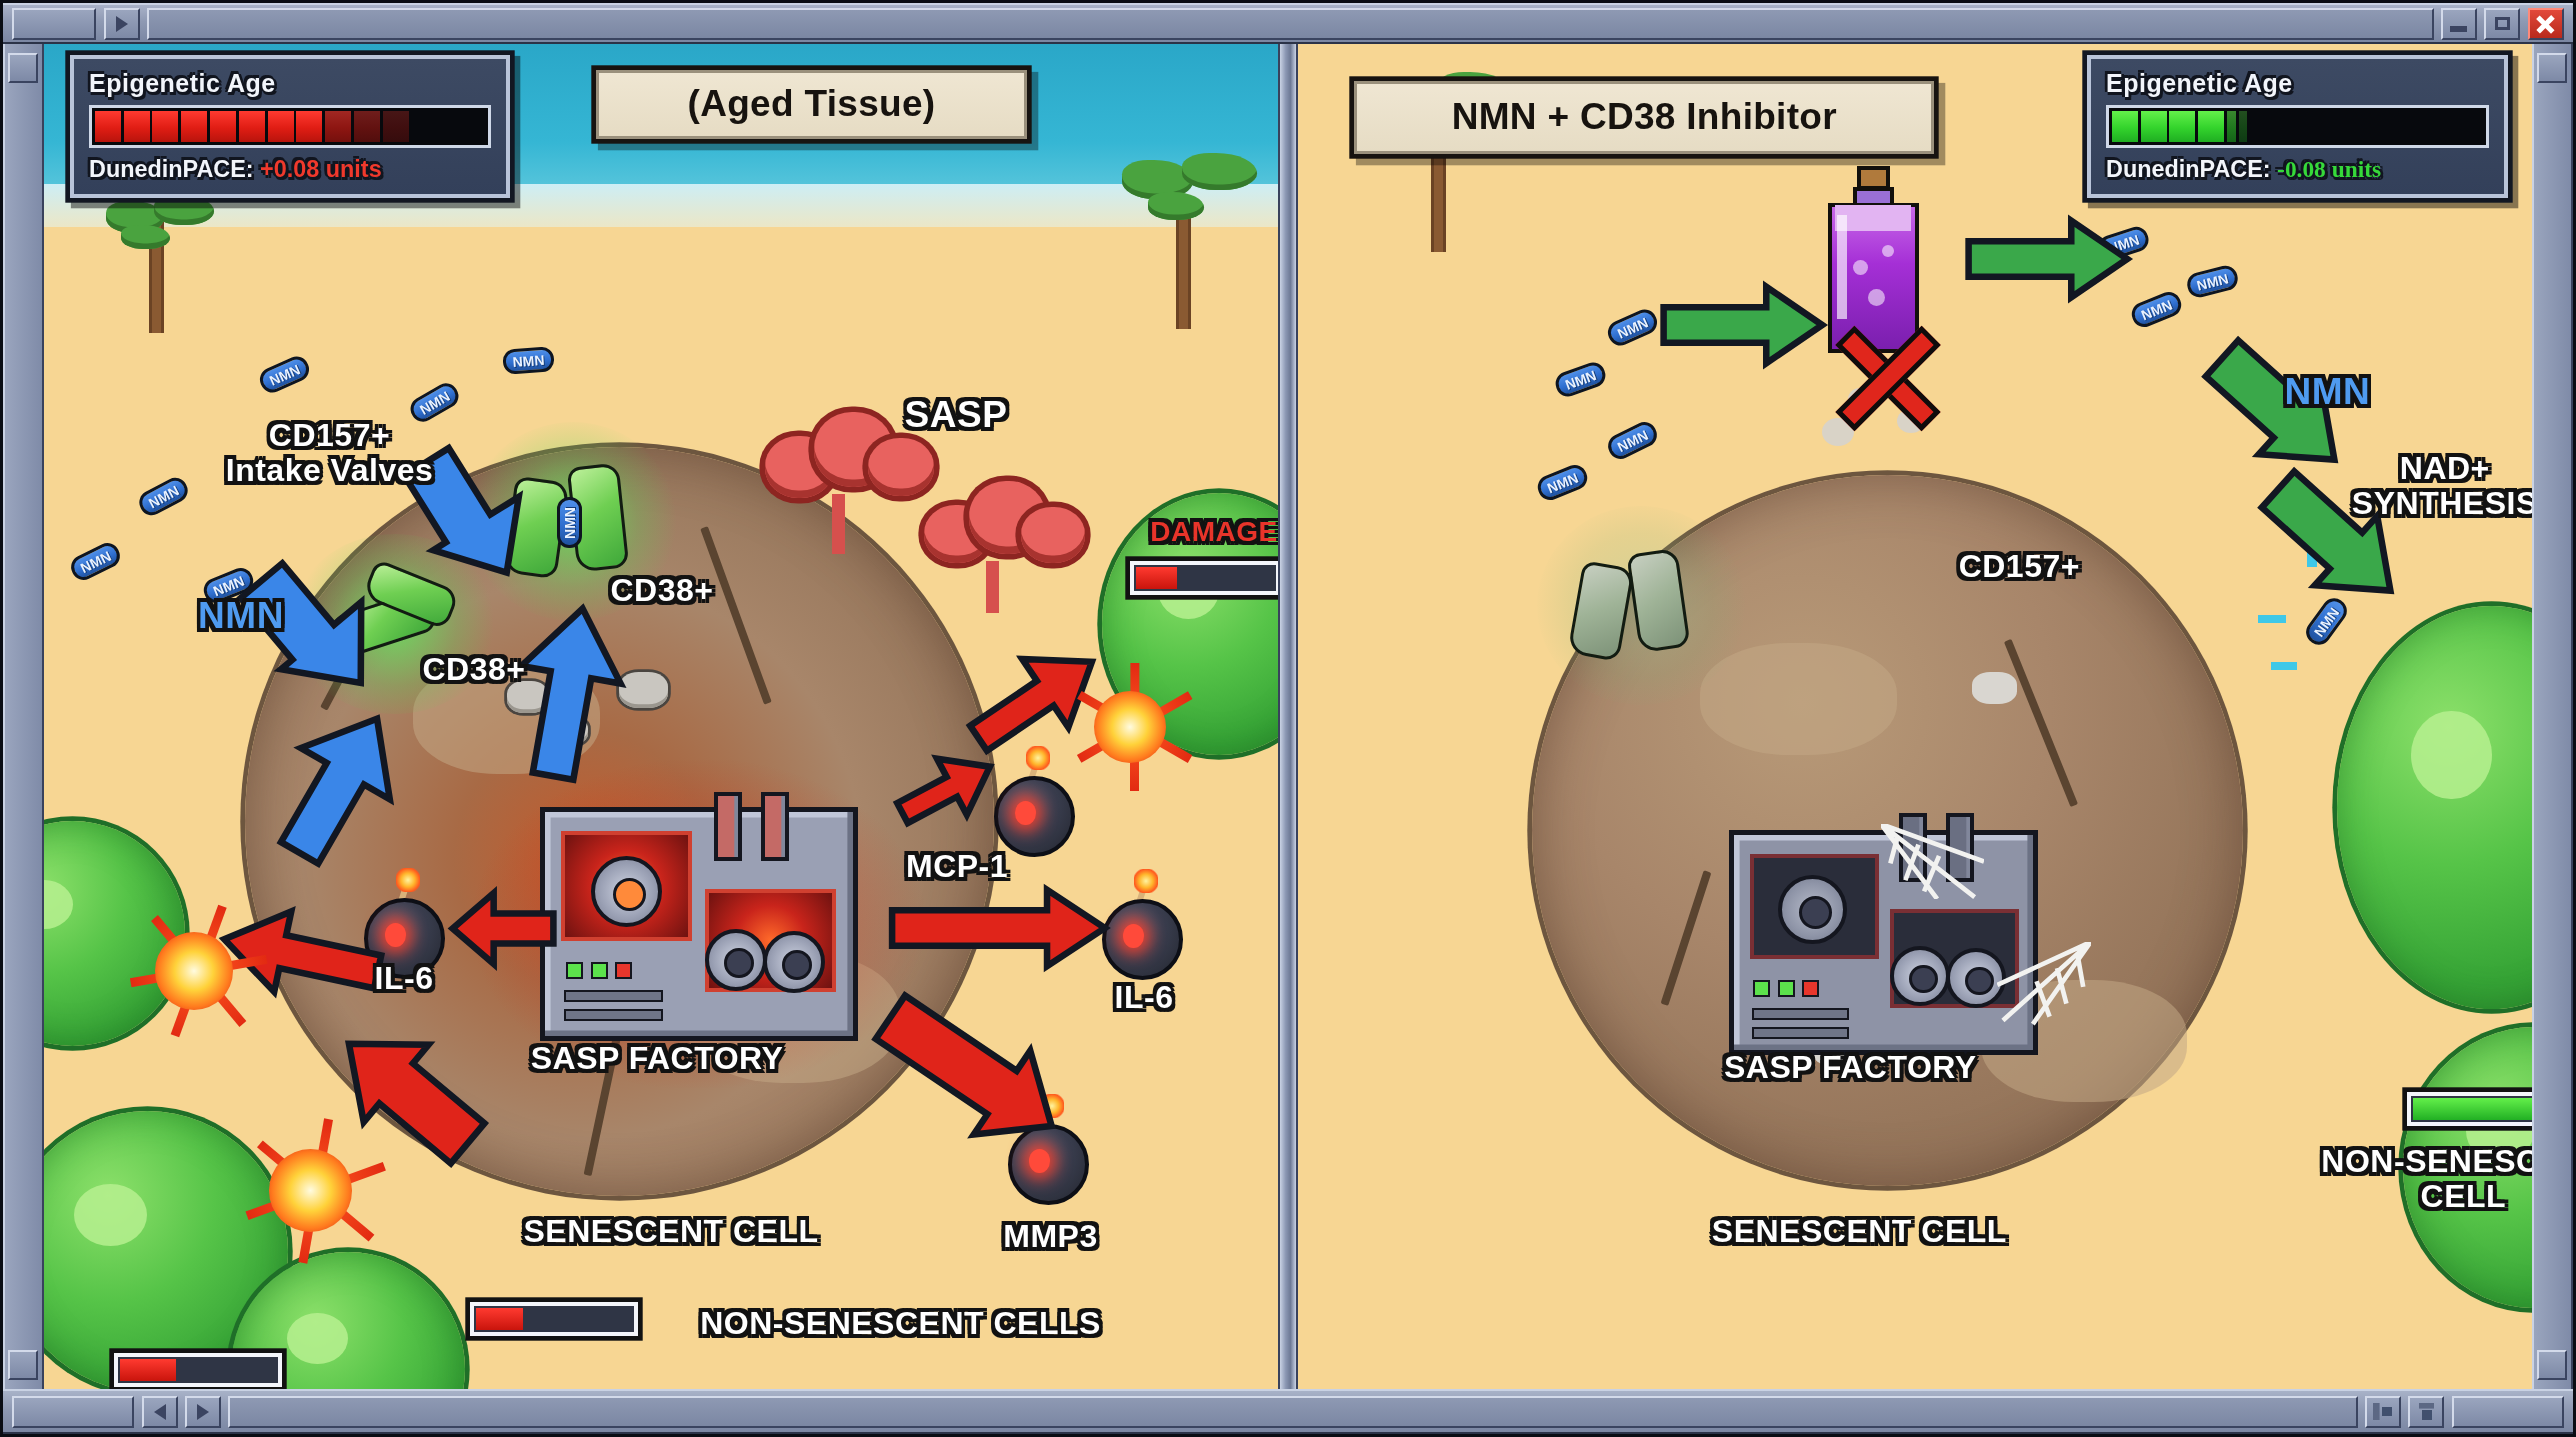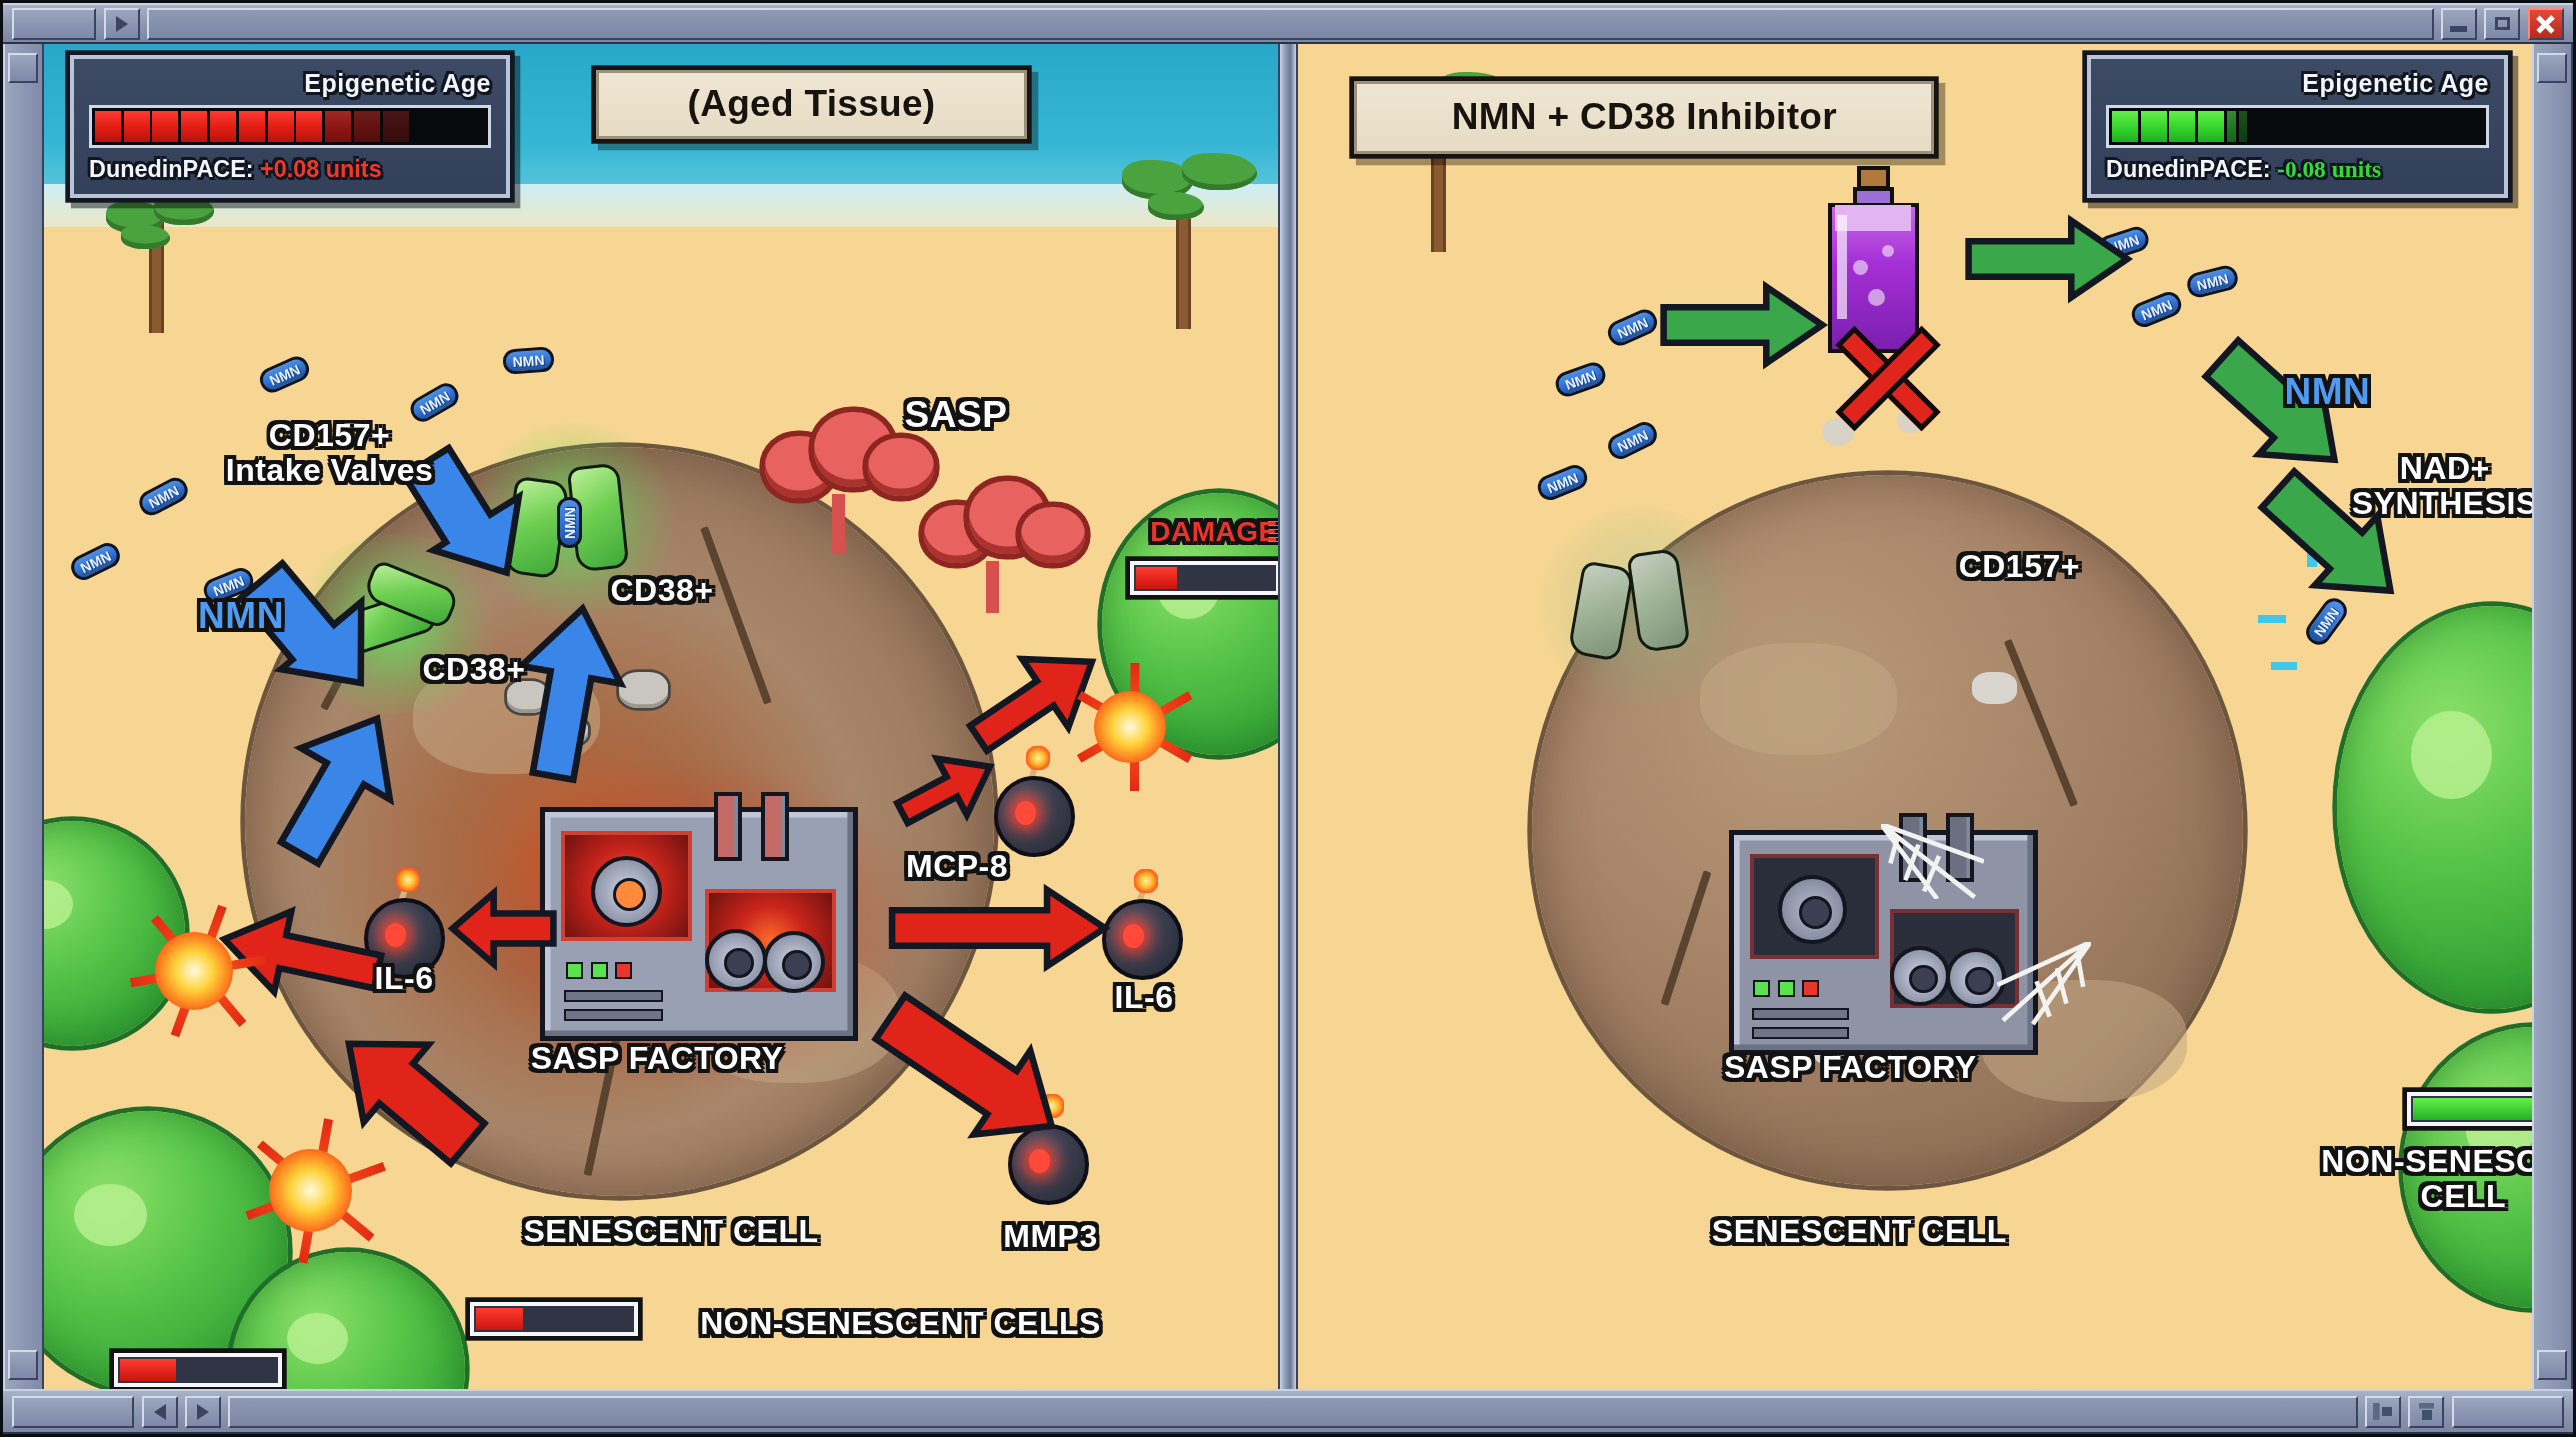--- a/index.html
+++ b/index.html
@@ -127,21 +127,21 @@
 
   
   .hud {
     position:absolute; z-index:40;
     background: linear-gradient(180deg,#3d4a63 0%, #33405a 100%);
     border: 4.7px solid #b9c4d9;
     box-shadow: 0 0 0 4.7px #121722, 5.6px 5.6px 0 4.7px rgba(0,0,0,.45);
     padding: 9.4px 15px 11.2px;
   }
   .hud-title {
-    text-align:right; color:#f2f5fb; font-size:25px; font-weight:bold;
+    text-align:left; color:#f2f5fb; font-size:25px; font-weight:bold;
     letter-spacing:0.5px; margin-bottom:7.5px;
     text-shadow: -2.8px 0 #11151f, 2.8px 0 #11151f, 0 -2.8px #11151f, 0 2.8px #11151f,
                   2.8px 2.8px #11151f, -2.8px -2.8px #11151f;
   }
   .hud-bar {
     height:43px; background:#07090d; border:3.7px solid #cfd8e8;
     display:flex; align-items:stretch; padding:2.8px; gap:2.8px; margin-bottom:7.5px;
   }
   .seg { width:26px; }
   .seg.red   { background: linear-gradient(180deg,#ff3a30 0%, #e01d14 55%, #b8140d 100%); }
@@ -547,21 +547,21 @@
           </svg>
         </div>
 
         <div class="plabel sz-md" style="left:131px; top:374px; width:309px;">CD157+
 Intake Valves</div>
         <div class="plabel sz-lg blue" style="left:122px; top:552px; width:150px;">NMN</div>
         <div class="plabel sz-md" style="left:346px; top:608px; width:168px;">CD38+</div>
         <div class="plabel sz-md" style="left:534px; top:529px; width:168px;">CD38+</div>
         <div class="plabel sz-lg" style="left:828px; top:351px; width:168px;">SASP</div>
         <div class="plabel dmg" style="left:1086px; top:473px; width:168px;">DAMAGE</div>
-        <div class="plabel sz-md" style="left:824px; top:805px; width:178px;">MCP-8</div>
+        <div class="plabel sz-md" style="left:824px; top:805px; width:178px;">MCP-1</div>
         <div class="plabel sz-md" style="left:276px; top:917px; width:168px;">IL-6</div>
         <div class="plabel sz-md" style="left:1016px; top:936px; width:168px;">IL-6</div>
         <div class="plabel sz-md" style="left:913px; top:1175px; width:187px;">MMP3</div>
         <div class="plabel sz-md" style="left:454px; top:997px; width:318px;">SASP FACTORY</div>
         <div class="plabel sz-md" style="left:449px; top:1170px; width:356px;">SENESCENT CELL</div>
         <div class="plabel sz-md" style="left:613px; top:1262px; width:487px;">NON-SENESCENT CELLS</div>
 
         <div class="hbar" style="left:1086px; top:517px; width:150px;">
             <i class="red" style="width:30%"></i>
           </div>

